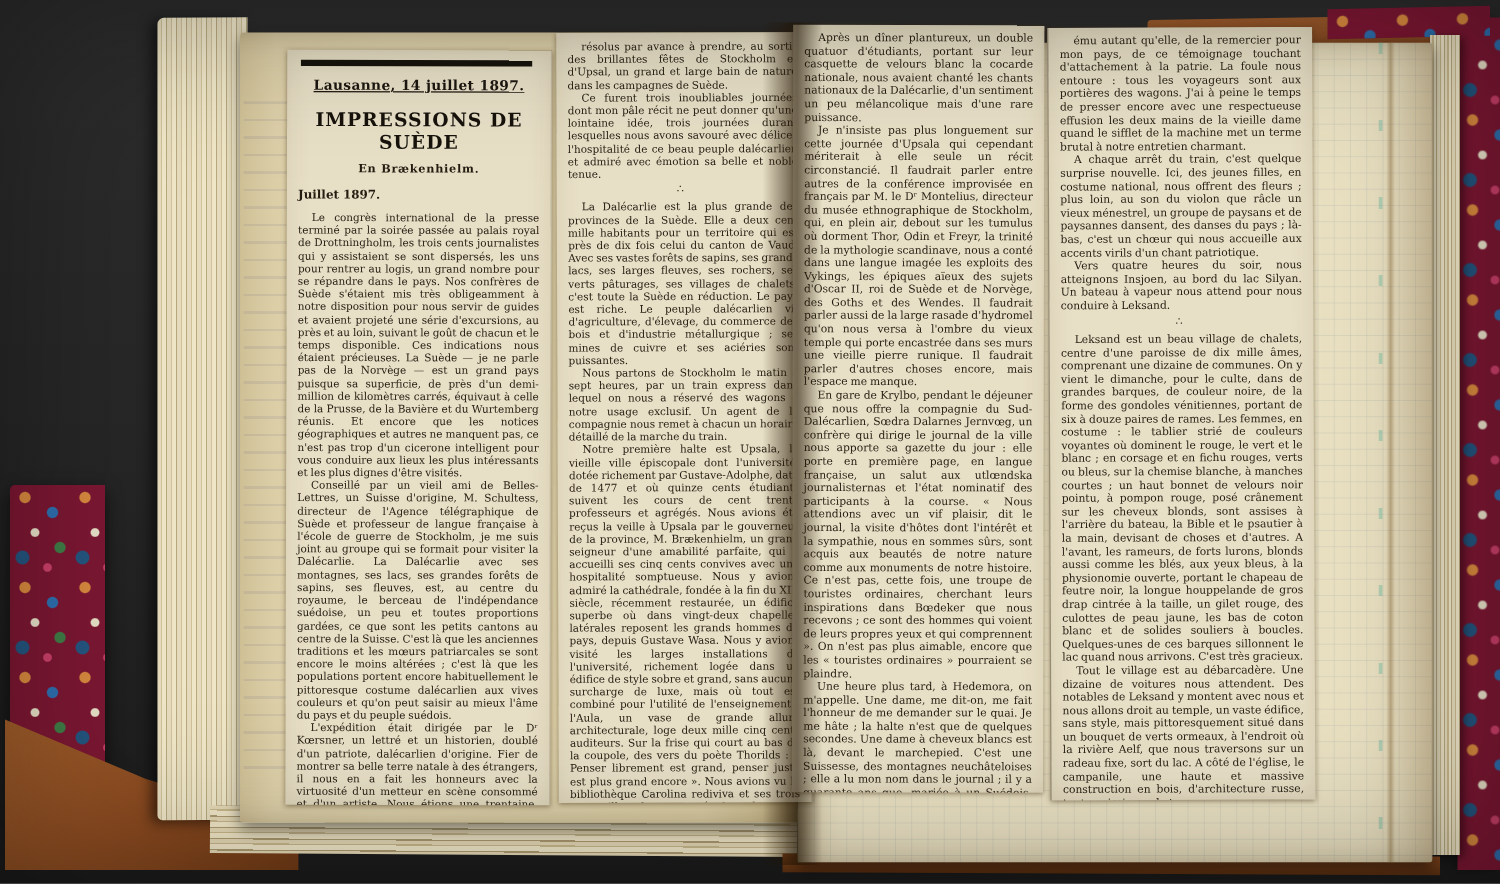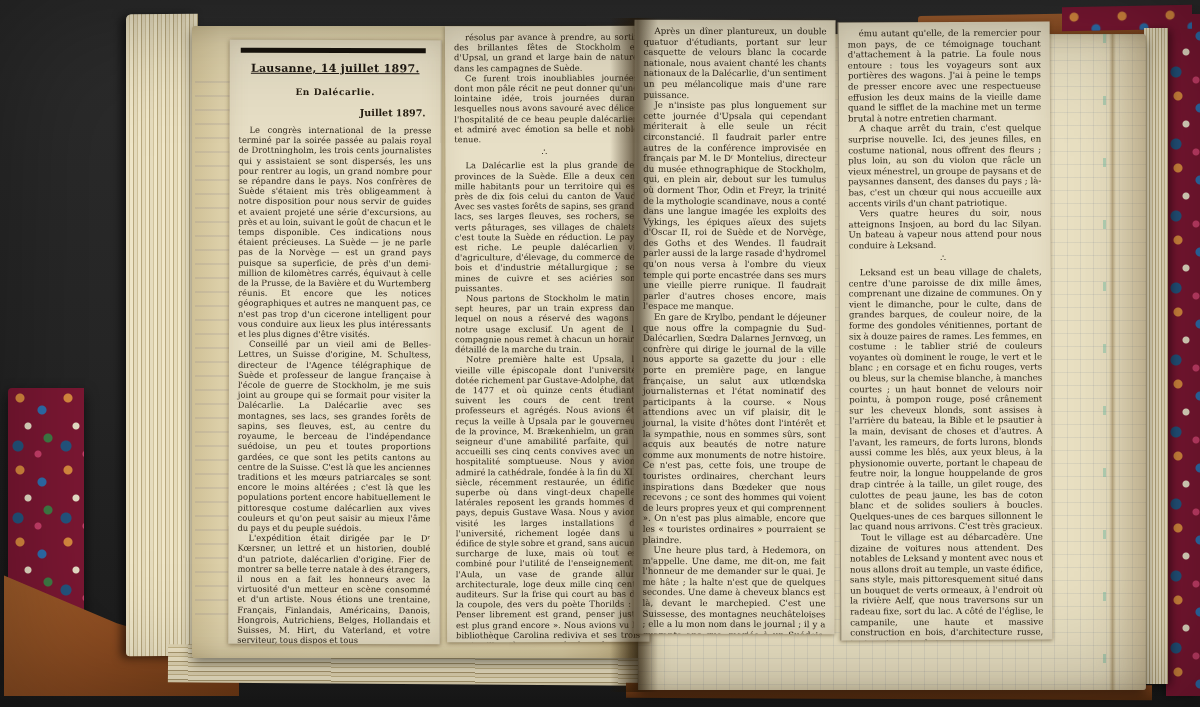--- a/index.html
+++ b/index.html
@@ -89,21 +89,21 @@
   #clip4{left:839px;top:22px;width:212px;height:618px;transform:rotate(-.25deg);
     border-left:1px solid rgba(50,38,18,.45);}
 
   .rule{height:5px;background:#17130c;margin:2px 6px 9px 2px;}
   .dateline{text-align:center;font-weight:bold;font-size:11px;letter-spacing:.3px;
     color:#1d1710;margin:2px 0 12px;text-decoration:underline;}
   .headline{text-align:center;font-weight:bold;font-size:15px;letter-spacing:.8px;
     color:#17130c;margin:0 0 8px;}
   .subhead{text-align:center;font-weight:bold;font-size:9px;letter-spacing:.6px;
     color:#241c10;margin:0 0 10px;}
-  .datenote{text-align:right;font-weight:bold;font-size:9.5px;color:#241c10;margin:0 6px 7px 0;}
+  .datenote{font-weight:bold;font-size:9.5px;color:#241c10;margin:0 6px 7px 0;}
 </style>
 </head>
 <body>
 
 <div class="stage">
 
   <div class="marble marble-left"></div>
   <div class="leather-bl"></div>
   <div class="edges-left"></div>
   <div class="leather-top"></div>
@@ -118,21 +118,22 @@
   </div>
 
   <div class="page-right">
     <div class="fold-line"></div>
     <div class="crease-ticks"></div>
   </div>
 
   <div class="clip" id="clip1">
     <div class="rule"></div>
     <div class="dateline">Lausanne, 14 juillet 1897.</div>
-    <div class="subhead">En Dalécarlie.</div>
+    <div class="headline">IMPRESSIONS DE SUÈDE</div>
+    <div class="subhead">En Brækenhielm.</div>
     <div class="datenote">Juillet 1897.</div>
     <p>Le congrès international de la presse terminé par la soirée passée au palais royal de Drottningholm, les trois cents journalistes qui y assistaient se sont dispersés, les uns pour rentrer au logis, un grand nombre pour se répandre dans le pays. Nos confrères de Suède s'étaient mis très obligeamment à notre disposition pour nous servir de guides et avaient projeté une série d'excursions, au près et au loin, suivant le goût de chacun et le temps disponible. Ces indications nous étaient précieuses. La Suède — je ne parle pas de la Norvège — est un grand pays puisque sa superficie, de près d'un demi-million de kilomètres carrés, équivaut à celle de la Prusse, de la Bavière et du Wurtemberg réunis. Et encore que les notices géographiques et autres ne manquent pas, ce n'est pas trop d'un cicerone intelligent pour vous conduire aux lieux les plus intéressants et les plus dignes d'être visités.</p>
     <p>Conseillé par un vieil ami de Belles-Lettres, un Suisse d'origine, M. Schultess, directeur de l'Agence télégraphique de Suède et professeur de langue française à l'école de guerre de Stockholm, je me suis joint au groupe qui se formait pour visiter la Dalécarlie. La Dalécarlie avec ses montagnes, ses lacs, ses grandes forêts de sapins, ses fleuves, est, au centre du royaume, le berceau de l'indépendance suédoise, un peu et toutes proportions gardées, ce que sont les petits cantons au centre de la Suisse. C'est là que les anciennes traditions et les mœurs patriarcales se sont encore le moins altérées ; c'est là que les populations portent encore habituellement le pittoresque costume dalécarlien aux vives couleurs et qu'on peut saisir au mieux l'âme du pays et du peuple suédois.</p>
     <p>L'expédition était dirigée par le Dʳ Kœrsner, un lettré et un historien, doublé d'un patriote, dalécarlien d'origine. Fier de montrer sa belle terre natale à des étrangers, il nous en a fait les honneurs avec la virtuosité d'un metteur en scène consommé et d'un artiste. Nous étions une trentaine, Français, Finlandais, Américains, Danois, Hongrois, Autrichiens, Belges, Hollandais et Suisses, M. Hirt, du Vaterland, et votre serviteur, tous dispos et tous</p>
   </div>
 
   <div class="clip" id="clip2">
     <p>résolus par avance à prendre, au sortir des brillantes fêtes de Stockholm et d'Upsal, un grand et large bain de nature dans les campagnes de Suède.</p>
     <p>Ce furent trois inoubliables journées dont mon pâle récit ne peut donner qu'une lointaine idée, trois journées durant lesquelles nous avons savouré avec délices l'hospitalité de ce beau peuple dalécarlien et admiré avec émotion sa belle et noble tenue.</p>
     <p class="asterism">∴</p>

